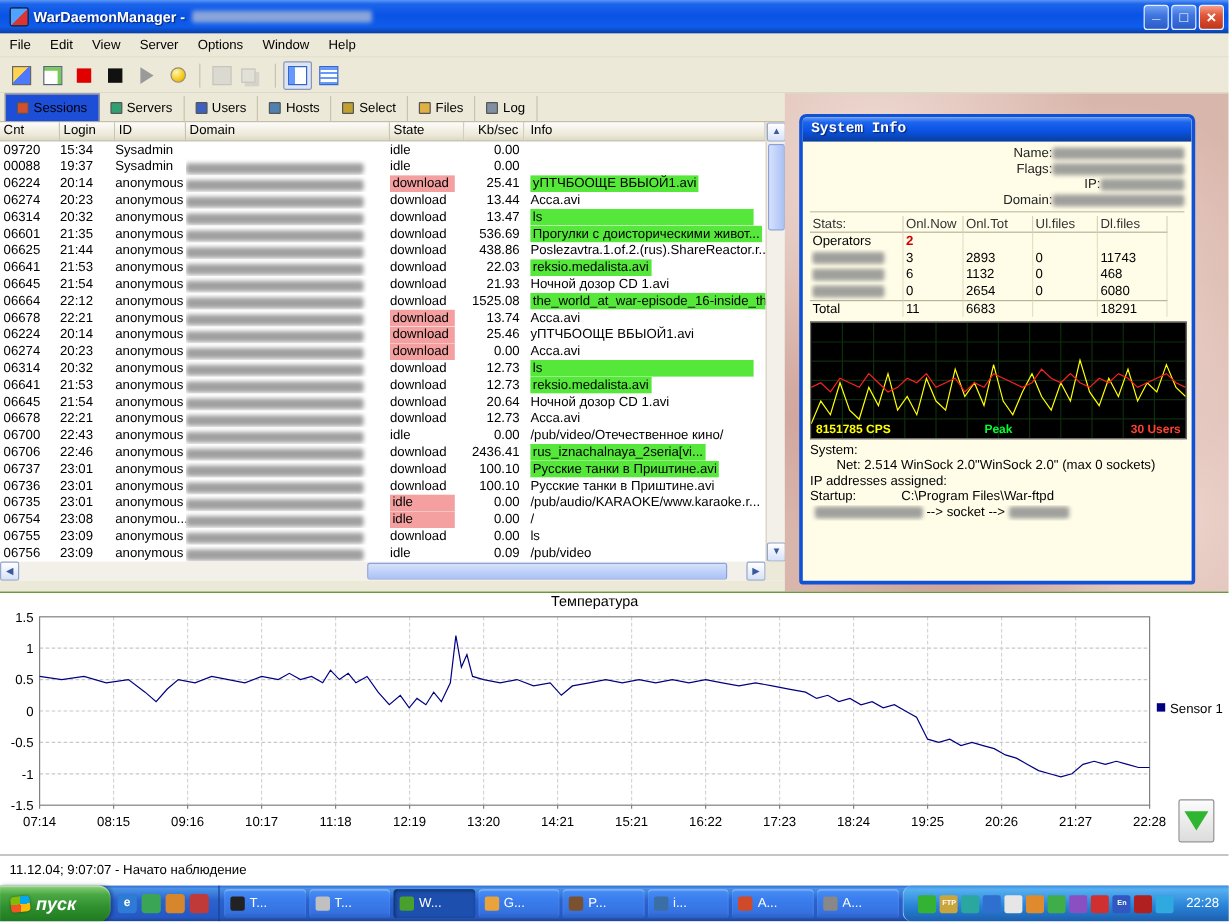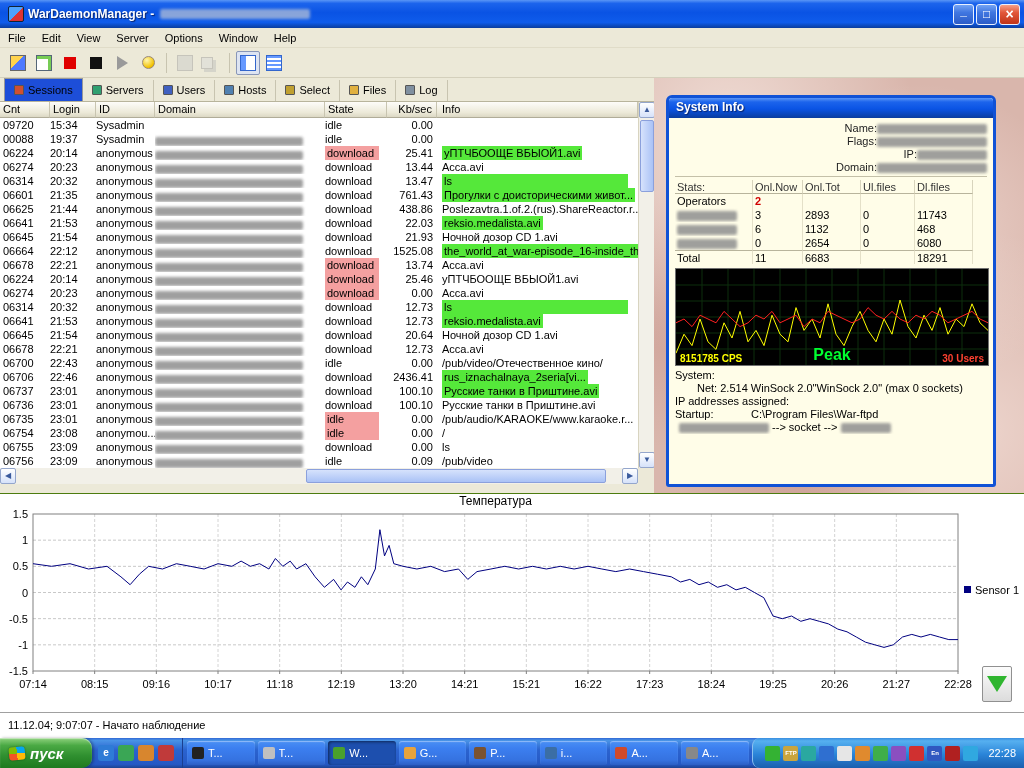--- a/index.html
+++ b/index.html
@@ -88,34 +88,34 @@
   .rightpane { position:absolute; left:654px; top:0; width:370px; height:415px; background-color:#d9b6ac;
     background-image:
       radial-gradient(ellipse at 20% 15%, rgba(255,246,240,.6), transparent 45%),
       radial-gradient(ellipse at 72% 38%, rgba(250,232,226,.55), transparent 42%),
       radial-gradient(ellipse at 40% 78%, rgba(186,126,116,.5), transparent 45%),
       radial-gradient(ellipse at 88% 85%, rgba(255,240,234,.5), transparent 40%),
       radial-gradient(ellipse at 8% 58%, rgba(196,140,130,.45), transparent 38%); }
   .sysinfo { position:absolute; left:12px; top:17px; width:330px; height:392px;
     border:3px solid #1052d6; border-radius:6px 6px 3px 3px; background:#fffde8; overflow:hidden; }
   .si-title { height:20px; background:linear-gradient(180deg,#5a96f6,#1c64ec 20%,#0a53e4 55%,#0a3d9e);
-    color:#fff; font-weight:bold; font-size:12px; line-height:19px; padding-left:7px; text-shadow:1px 1px 1px #0a246a; }
+    color:#fff; font-weight:bold; font-size:12px; line-height:19px; padding-left:7px; text-shadow:1px 1px 1px #0a246a;font-family:Liberation Mono, monospace; }
   .si-body { padding:4px 6px 0; }
   .field-row { height:13px; line-height:13px;text-align:right; }
   .f-label { display:inline-block; width:52px; color:#222; }
   .w50{width:50px} .w60{width:60px} .w70{width:70px} .w90{width:90px} .w110{width:110px}
   .si-sep { height:1px; background:#c4c0a8; margin:2px 0 3px; }
   .stats { display:grid; grid-template-columns:78px 50px 58px 54px 58px; }
   .sth { height:14px; line-height:14px; color:#333; border-bottom:1px solid #b8b49c; border-right:1px solid #d8d4bc; padding-left:2px; }
   .std { height:14px; line-height:14px; border-right:1px solid #e4e0c8; padding-left:2px; overflow:hidden; }
   .std.total { border-top:1px solid #b8b49c; }
   .std.red { color:#d00000; font-weight:bold; }
   .si-graph { position:relative; width:314px; height:98px; margin:4px 0 3px; background:#000; border:1px solid #707070; }
   .g-cps { position:absolute; left:4px; bottom:1px; color:#ffff00; font-weight:bold; font-size:10px; }
-  .g-peak { position:absolute; left:50%; transform:translateX(-50%); bottom:1px; color:#00ff30; font-weight:bold; font-size:16px; }
+  .g-peak { position:absolute; left:50%; transform:translateX(-50%); bottom:1px; color:#00ff30; font-weight:bold; font-size:10px; }
   .g-users { position:absolute; right:4px; bottom:1px; color:#ff4030; font-weight:bold; font-size:10px; }
   .si-system div { height:13px; line-height:13px; overflow:hidden; white-space:nowrap; }
   .si-net { padding-left:22px; }
   .st-label { display:inline-block; width:76px; }
   .ip-line { padding-left:4px; }
 
   
   .bottomapp { position:absolute; left:0; top:493px; width:1024px; height:245px; background:#fff; border-top:1px solid #4d7c0f; }
   svg { font-family:"Liberation Sans", sans-serif; }
   .scrollbtn { position:absolute; right:12px; top:172px; width:30px; height:36px;
@@ -298,21 +298,21 @@
               <div class="td c4"><span>download</span></div>
               <div class="td c5">13.47</div>
               <div class="td c6"><span class="hl-green wide">ls</span></div>
             </div>
             <div class="tr">
               <div class="td c0">06601</div>
               <div class="td c1">21:35</div>
               <div class="td c2">anonymous</div>
               <div class="td c3"><span class="blur dom"></span></div>
               <div class="td c4"><span>download</span></div>
-              <div class="td c5">761.43</div>
+              <div class="td c5">536.69</div>
               <div class="td c6"><span class="hl-green">Прогулки с доисторическими живот...</span></div>
             </div>
             <div class="tr">
               <div class="td c0">06625</div>
               <div class="td c1">21:44</div>
               <div class="td c2">anonymous</div>
               <div class="td c3"><span class="blur dom"></span></div>
               <div class="td c4"><span>download</span></div>
               <div class="td c5">438.86</div>
               <div class="td c6"><span>Poslezavtra.1.of.2.(rus).ShareReactor.r...</span></div>

